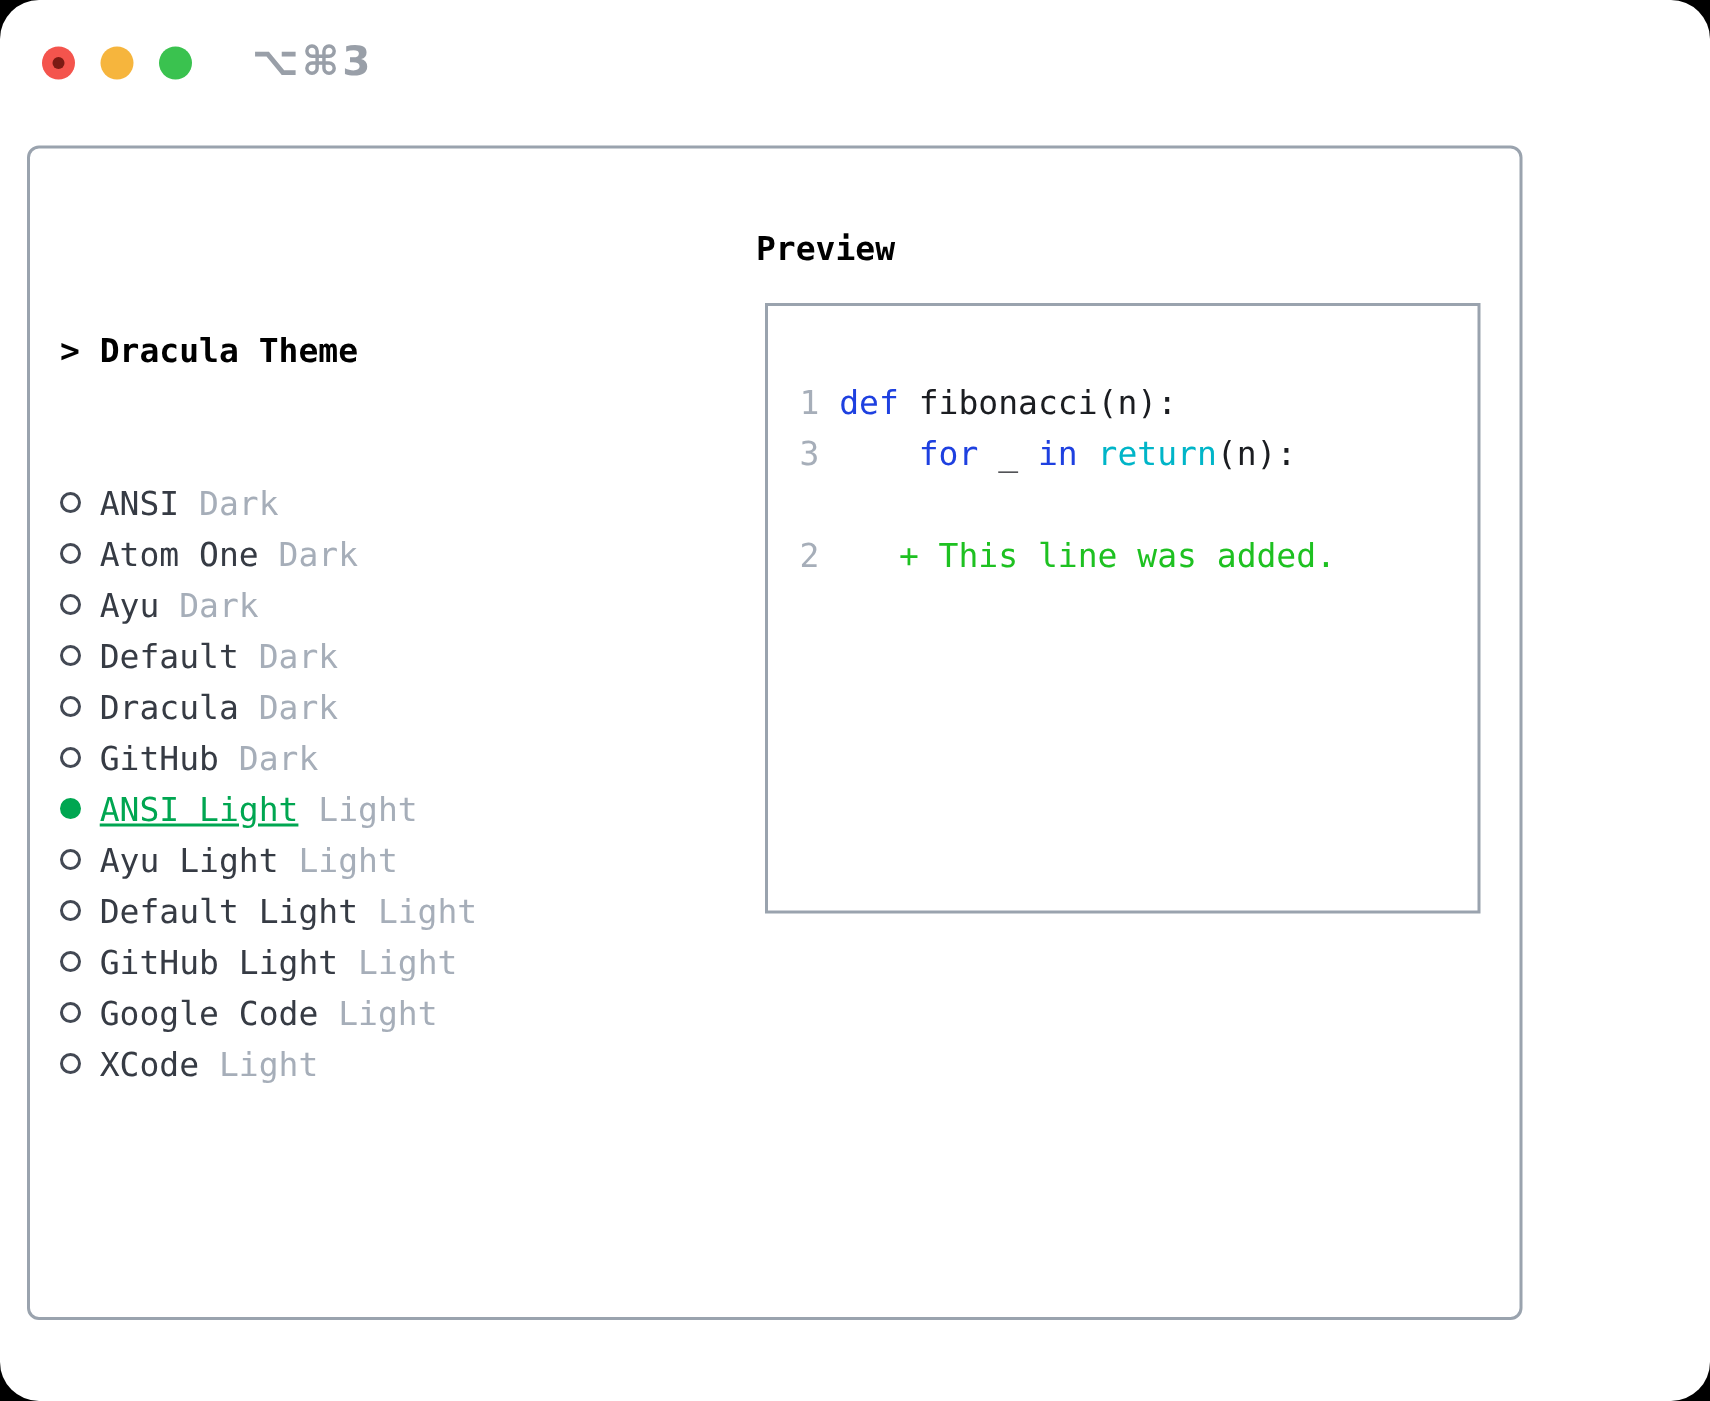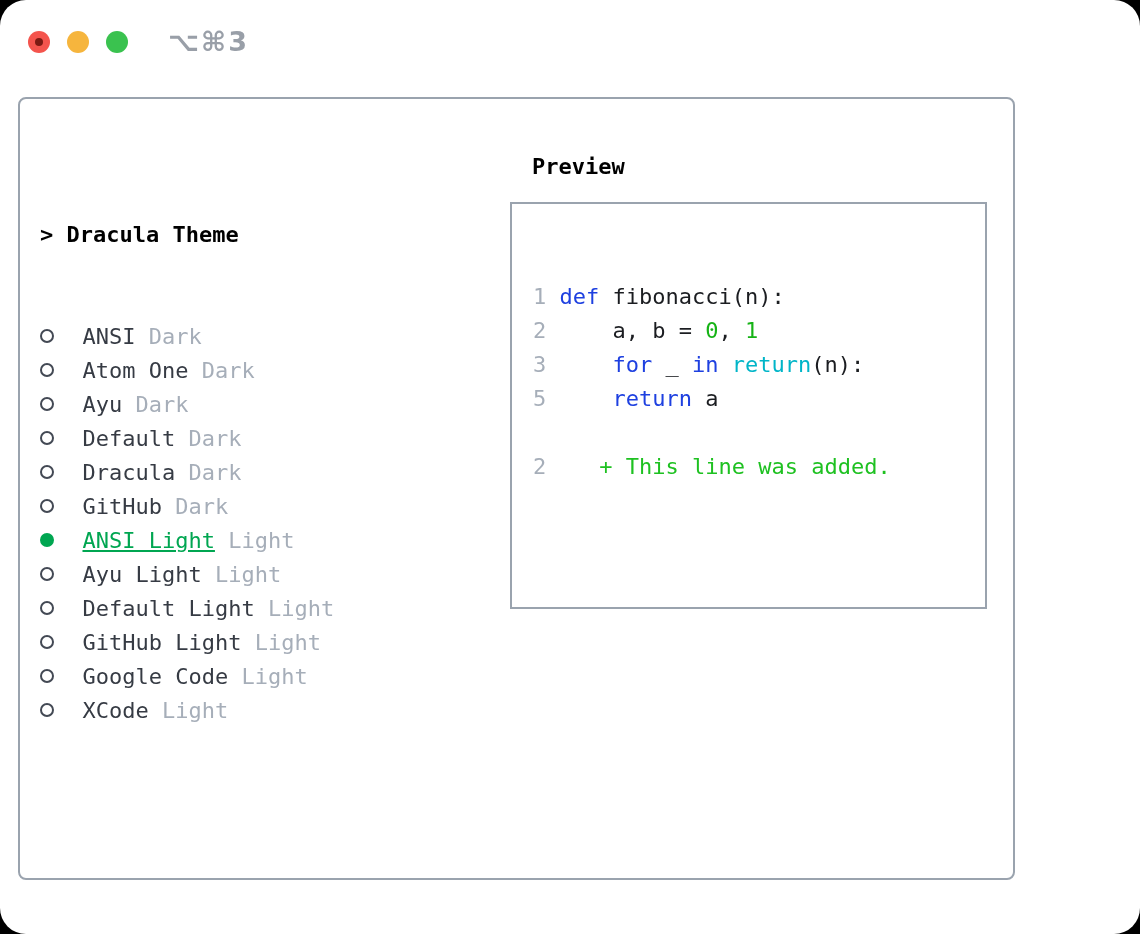--- a/index.html
+++ b/index.html
@@ -29,33 +29,33 @@
   .panel{
     position:absolute;left:18px;top:97px;width:997px;height:783px;
     border:2px solid var(--border-gray);border-radius:8px;background:#fff;
   }
   .left-col{position:absolute;left:20px;top:51px;font-size:22px;line-height:34px;white-space:pre;}
   .row{height:34px;white-space:pre;}
   .cell{display:inline-block;width:2ch;}
   .prompt{font-weight:700;color:#000;}
   .hdr{font-weight:700;color:#000;}
   .hdr2{font-weight:400;color:#000;}
-  .tname{color:var(--text-dark);margin-left:16px;}
+  .tname{color:var(--text-dark);}
   .tvariant{color:var(--muted-gray);margin-top:31px;}
   .theme-row.selected .tname{color:var(--accent-green);text-decoration:underline;}
   .radio{
     display:inline-block;width:14px;height:14px;border:2px solid #434954;
     border-radius:50%;vertical-align:1px;margin-right:12px;
   }
   .radio.on{background:var(--accent-green);border-color:var(--accent-green);}
-  .preview-title{position:absolute;left:484px;top:51px;font-size:22px;line-height:34px;font-weight:700;color:#000;margin-left:28px;}
+  .preview-title{position:absolute;left:484px;top:51px;font-size:22px;line-height:34px;font-weight:700;color:#000;}
   .preview-box{
     position:absolute;left:490px;top:103px;width:477px;height:407px;
     border:2px solid var(--border-gray);background:#fff;
-    padding:76px 0 0 21px;font-size:22px;line-height:34px;overflow:hidden;
+    padding:49px 0 0 21px;font-size:22px;line-height:34px;overflow:hidden;
   }
   .pline{height:34px;white-space:pre;}
   .tok-ln{color:var(--muted-gray);}
   .tok-kw{color:var(--keyword-blue);}
   .tok-fg{color:var(--code-fg);}
   .tok-num{color:var(--number-green);}
   .tok-fn{color:var(--function-cyan);}
   .tok-ctx{color:var(--context-gray);}
   .tok-del{color:var(--diff-red);}
   .tok-add{color:var(--diff-green);}
@@ -82,21 +82,19 @@
       <div class="row"> </div>
       
       
       
       
     </div>
 
     <div class="preview-title">Preview</div>
     <div class="preview-box" id="preview-box">
         <div class="pline"><span class="tok-ln">1 </span><span class="tok-kw">def</span><span class="tok-fg"> fibonacci(n):</span></div>
-        <div class="pline"><span class="tok-ln">2 </span><span class="tok-fg">    a, b = </span><span class="tok-num">0</span><span class="tok-fg">, </span><span class="tok-num">1</span></div>
         <div class="pline"><span class="tok-ln">3 </span><span class="tok-fg">    </span><span class="tok-kw">for</span><span class="tok-fg"> _ </span><span class="tok-kw">in</span><span class="tok-fg"> </span><span class="tok-fn">return</span><span class="tok-fg">(n):</span></div>
-        <div class="pline"><span class="tok-ln">5 </span><span class="tok-fg">    </span><span class="tok-kw">return</span><span class="tok-fg"> a</span></div>
         <div class="pline">&nbsp;</div>
         <div class="pline"><span class="tok-ln">2 </span><span class="tok-fg">   </span><span class="tok-add">+ This line was added.</span></div>
       </div>
 
   </div>
 </div>
 
 </body></html>

